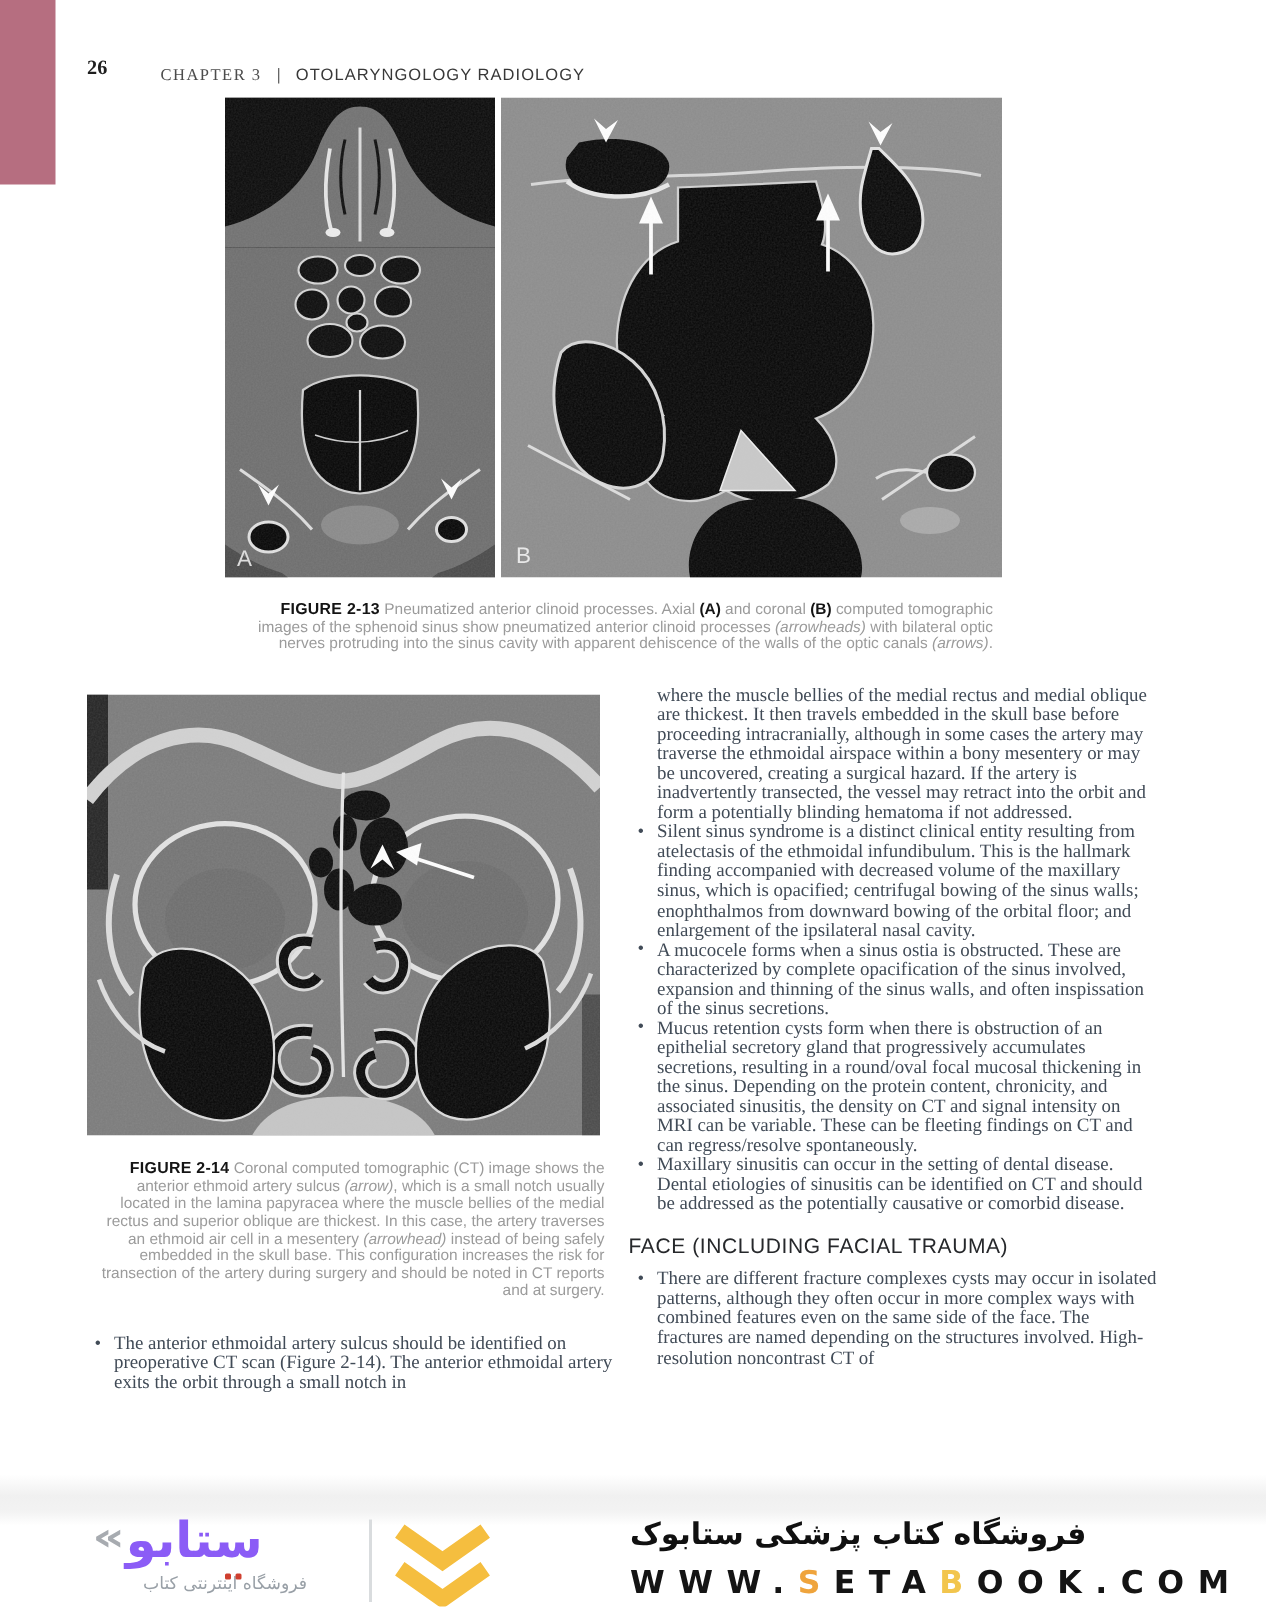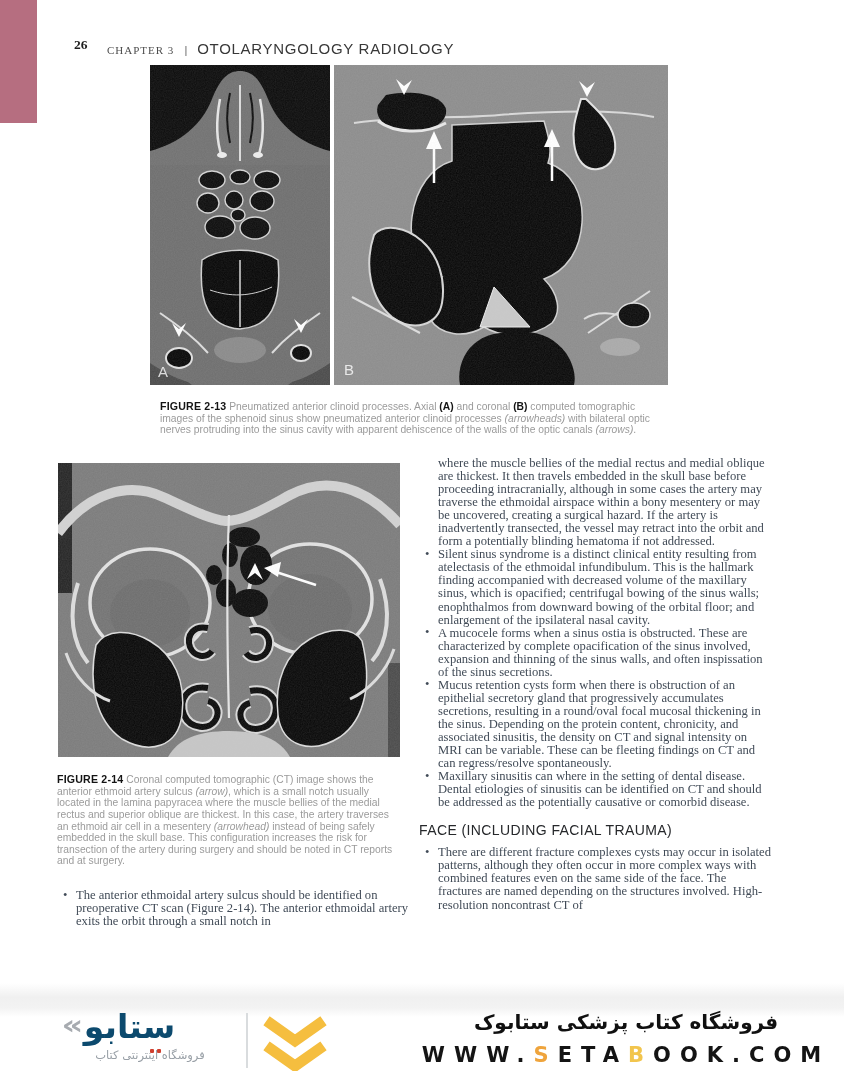--- a/index.html
+++ b/index.html
@@ -3,32 +3,32 @@
 <meta charset="utf-8">
 <style>
   html,body { margin:0; padding:0; }
   body {
     width:844px; height:1080px; position:relative; overflow:hidden;
     background:#ffffff; font-family:"Liberation Serif", serif;
   }
   
   .accent-bar { position:absolute; left:0; top:0; width:37px; height:123px; background:#b66e80; }
   .page-header { position:absolute; left:58px; top:37px; height:18px; }
-  .page-num { position:absolute; left:16px; top:0; font-family:"Liberation Serif",serif; font-weight:bold; font-size:13.5px; color:#1e1e1e; }
+  .page-num { position:absolute; left:0; top:0; font-family:"Liberation Serif",serif; font-weight:bold; font-size:13.5px; color:#1e1e1e; }
   .running-head { position:absolute; left:49px; top:2.5px; white-space:nowrap; }
   .chap { font-family:"Liberation Serif",serif; font-size:11px; letter-spacing:1px; color:#4c4c4c; }
   .sep  { font-family:"Liberation Sans",sans-serif; font-size:11px; color:#666; margin:0 6px; }
-  .rtitle { font-family:"Liberation Sans",sans-serif; font-size:15px; letter-spacing:0.7px; color:#383838; }
+  .rtitle { font-family:"Liberation Sans",sans-serif; font-size:11px; letter-spacing:0.7px; color:#383838; }
 
   
   .figtop { position:absolute; left:150px; top:65px; width:518px; height:320px; display:flex; gap:4px; }
   .fig14-wrap { position:absolute; left:58px; top:463px; width:342px; height:294px; }
   svg { display:block; }
 
-  .cap { font-family:"Liberation Sans",sans-serif; font-size:10.3px; line-height:11.6px; color:#9b9b9b; }
+  .cap { font-family:"Liberation Sans",sans-serif; font-size:10.3px; line-height:11.6px; color:#9b9b9b;text-align:right; }
   .cap .tag { color:#141414; font-weight:bold; font-size:10.6px; letter-spacing:.2px; }
   .cap .fb  { color:#141414; font-weight:bold; }
   .cap .it  { font-style:italic; }
   .cap13 { position:absolute; left:160px; top:391px; width:502px; }
   .cap14 { position:absolute; left:57px; top:764px; width:346px; }
 
   
   .col { font-size:12.6px; line-height:13.05px; color:#414b57; }
   .colL { position:absolute; left:57px;  top:889px; width:352px; height:126px; overflow:hidden; }
   .colR { position:absolute; left:419px; top:457px; width:352px; height:560px; overflow:hidden; }
@@ -38,26 +38,26 @@
   .bullet .dot { position:absolute; left:6px; top:-0.5px; color:#414b57; }
   .section-head { font-family:"Liberation Sans",sans-serif; font-size:14px; letter-spacing:.4px; color:#26282b; margin:15px 0 9px 0; white-space:nowrap; }
 
   .fade-band { position:absolute; left:0; top:983px; width:844px; height:34px; z-index:5;
     background:linear-gradient(180deg, rgba(255,255,255,0) 0%, rgba(228,228,228,.55) 42%, rgba(242,242,242,.96) 72%, #ffffff 100%); }
 
   
   .logo { position:absolute; left:64px; top:1010px; z-index:6; }
   .logo-row { display:flex; align-items:flex-end; }
   .logo-chev { font-family:"DejaVu Sans",sans-serif; font-size:26px; font-weight:bold; color:#a7abb0; transform:scaleX(1.3); line-height:1; padding-bottom:5px; margin-right:3px; }
-  .logo-word { font-family:"DejaVu Sans",sans-serif; font-size:33px; font-weight:bold; color:#0c4a6e; line-height:1; direction:rtl; }
+  .logo-word { font-family:"DejaVu Sans",sans-serif; font-size:33px; font-weight:bold; color:#8b5cf6; line-height:1; direction:rtl; }
   .logo-sub { font-family:"DejaVu Sans",sans-serif; font-size:11.5px; color:#99a0a7; margin-top:5px; width:172px; text-align:center; direction:rtl; }
   .dot-red { position:absolute; width:4px; height:4px; background:#cf3f2f; border-radius:1px; z-index:7; }
   .divider { position:absolute; left:246px; top:1013px; width:2px; height:55px; background:#d9dcde; z-index:6; }
   .mark { position:absolute; left:258px; top:1009px; z-index:6; }
-  .footer-right { position:absolute; left:420px; top:1010px; width:412px; text-align:center; z-index:6; }
+  .footer-right { position:absolute; left:420px; top:1010px; width:412px; text-align:left; z-index:6; }
   .store-title { font-family:"DejaVu Sans",sans-serif; font-size:20px; font-weight:bold; color:#101010; direction:rtl; }
   .url { font-family:"DejaVu Sans",sans-serif; font-size:21px; font-weight:bold; color:#141414; letter-spacing:9px; margin-top:9px; white-space:nowrap; }
   .url .c-s { color:#efa43c; }
   .url .c-b { color:#f2c54d; }
 </style>
 </head>
 <body>
 
 <div class="accent-bar"></div>
 
@@ -222,21 +222,21 @@
   <div class="bullet">
     <span class="dot">•</span><span>Silent sinus syndrome is a distinct clinical entity resulting from atelectasis of the ethmoidal infundibulum. This is the hallmark finding accompanied with decreased volume of the maxillary sinus, which is opacified; centrifugal bowing of the sinus walls; enophthalmos from downward bowing of the orbital floor; and enlargement of the ipsilateral nasal cavity.</span>
   </div>
   <div class="bullet">
     <span class="dot">•</span><span>A mucocele forms when a sinus ostia is obstructed. These are characterized by complete opacification of the sinus involved, expansion and thinning of the sinus walls, and often inspissation of the sinus secretions.</span>
   </div>
   <div class="bullet">
     <span class="dot">•</span><span>Mucus retention cysts form when there is obstruction of an epithelial secretory gland that progressively accumulates secretions, resulting in a round/oval focal mucosal thickening in the sinus. Depending on the protein content, chronicity, and associated sinusitis, the density on CT and signal intensity on MRI can be variable. These can be fleeting findings on CT and can regress/resolve spontaneously.</span>
   </div>
   <div class="bullet">
-    <span class="dot">•</span><span>Maxillary sinusitis can where in the setting of dental disease. Dental etiologies of sinusitis can be identified on CT and should be addressed as the potentially causative or comorbid disease.</span>
+    <span class="dot">•</span><span>Maxillary sinusitis can occur in the setting of dental disease. Dental etiologies of sinusitis can be identified on CT and should be addressed as the potentially causative or comorbid disease.</span>
   </div>
   <div class="section-head">FACE (INCLUDING FACIAL TRAUMA)</div>
   <div class="bullet">
     <span class="dot">•</span><span>There are different fracture complexes cysts may occur in isolated patterns, although they often occur in more complex ways with combined features even on the same side of the face. The fractures are named depending on the structures involved. High-resolution noncontrast CT of</span>
   </div>
 </div>
 
 <div class="fade-band"></div>
 
 <div class="logo">

